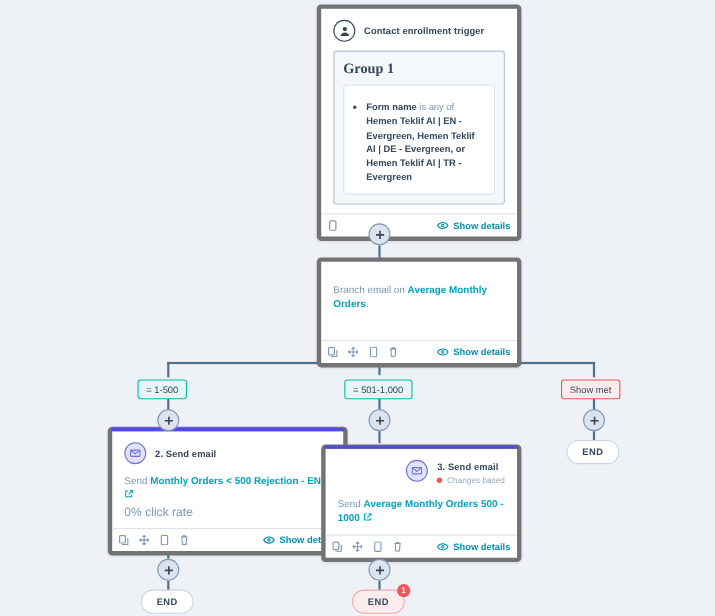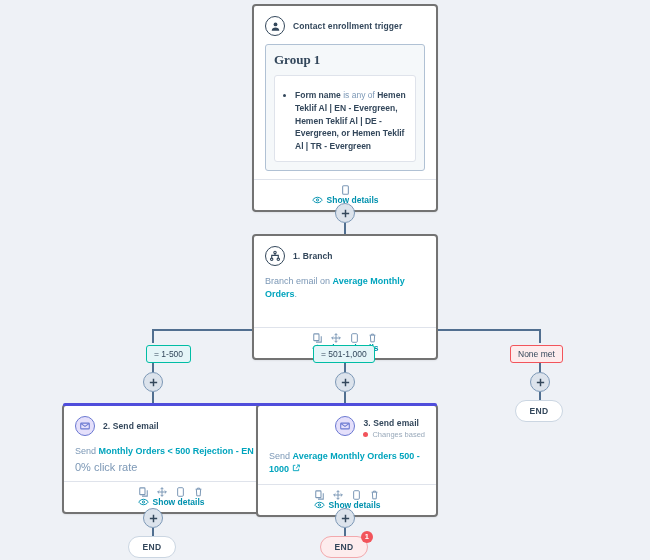--- a/index.html
+++ b/index.html
@@ -24,23 +24,24 @@
     position: absolute; width: 20px; height: 20px; border-radius: 50%;
     background: #dce3ec; border: 1.5px solid #7c98b6;
     display: flex; align-items: center; justify-content: center;
     color: #33475b; font-size: 13px; line-height: 1; cursor: pointer;
     z-index: 4;
   }
   .plus svg { display: block; }
 
   
   .card {
-    position: absolute; background: #ffffff; border: 2px solid #737373;
+    position: absolute; background: #ffffff; border: 4px solid #737373;
     border-radius: 4px; z-index: 3;
     box-shadow: 0 1px 2px rgba(0,0,0,.06);
+    margin-left: 36px;
   }
   .card .body { padding: 10px 11px 8px 11px; }
   .card-head { display: flex; align-items: center; gap: 8px; }
   .head-icon {
     width: 20px; height: 20px; border-radius: 50%;
     display: flex; align-items: center; justify-content: center;
     flex: 0 0 auto;
   }
   .head-icon.trigger { border: 1.5px solid #33475b; color: #33475b; }
   .head-icon.branch  { border: 1.5px solid #33475b; color: #33475b; }
@@ -67,21 +68,21 @@
     border-radius: 3px; padding: 7px 8px 8px 8px;
   }
   .filter-title { font-size: 8.5px; font-weight: bold; color: #33475b; }
   .filter ul { margin: 6px 0 0 0; padding-left: 12px; }
   .filter li { font-size: 8.5px; line-height: 1.5; color: #33475b; }
   .filter li::marker { color: #33475b; }
 
   
   .footer {
     border-top: 1px solid #dfe3eb; padding: 5px 6px;
-    display: flex; align-items: center; justify-content: space-between; flex-direction: column;
+    display: flex; align-items: center; justify-content: space-between;
   }
   .tools { display: flex; align-items: center; gap: 9px; }
   .tool { color: #7c98b6; display: flex; cursor: pointer; }
   .show-details {
     display: flex; align-items: center; gap: 4px;
     color: #0091ae; font-size: 8.5px; font-weight: bold; cursor: pointer;
   }
 
   
   .accent-top {
@@ -165,31 +166,20 @@
   <div class="vline" style="left:344px; top:192px; height:16px;"></div>
   <div class="plus" style="left:335px; top:203px;">
     <svg width="11" height="11" viewBox="0 0 12 12" stroke="currentColor" stroke-width="1.6">
         <path d="M6 2v8M2 6h8"></path>
       </svg>
   </div>
   <div class="vline" style="left:344px; top:223px; height:12px;"></div>
 
   <div class="card" style="left:252px; top:234px; width:186px;">
     <div class="body" style="padding-bottom:26px;">
-      <div class="card-head">
-        <span class="head-icon branch">
-          <svg width="12" height="12" viewBox="0 0 16 16" fill="none" stroke="currentColor" stroke-width="1.5">
-            <circle cx="8" cy="3.2" r="1.6"></circle>
-              <circle cx="3.6" cy="12.4" r="1.6"></circle>
-              <circle cx="12.4" cy="12.4" r="1.6"></circle>
-            <path d="M8 4.8v2.4M8 7.2H3.6v3.6M8 7.2h4.4v3.6"></path>
-          </svg>
-        </span>
-        <span class="head-title">1. Branch</span>
-      </div>
       <p class="lede"><span class="muted">Branch email on</span> <b class="teal-b">Average Monthly Orders</b><span class="muted">.</span></p>
     </div>
     <div class="footer">
       <div class="tools">
         <span class="tool">
           <svg width="9" height="10" viewBox="0 0 12 13" fill="none" stroke="currentColor" stroke-width="1.4">
               <rect x="1" y="1" width="7" height="9" rx="1"></rect>
               <path d="M4 12h7V4"></path>
             </svg>
         </span>
@@ -217,23 +207,23 @@
         <span>Show details</span>
       </span>
     </div>
   </div>
 
   <div class="vline" style="left:344px; top:329px; height:12px;"></div>
   <div class="hline" style="left:152px; top:329px; width:388px;"></div>
   <div class="vline" style="left:152px; top:329px; height:14px;"></div>
   <div class="vline" style="left:539px; top:329px; height:14px;"></div>
 
-  <div class="chip" style="left:146px; top:345px;">= 1-500</div>
+  <div class="chip" style="left:125px; top:345px;">= 1-500</div>
   <div class="chip" style="left:313px; top:345px;">= 501-1,000</div>
-  <div class="chip none" style="left:510px; top:345px;">None met</div>
+  <div class="chip none" style="left:510px; top:345px;">Show met</div>
 
   <div class="vline" style="left:152px; top:362px; height:11px;"></div>
   <div class="plus" style="left:143px; top:372px;">
     <svg width="11" height="11" viewBox="0 0 12 12" stroke="currentColor" stroke-width="1.6">
         <path d="M6 2v8M2 6h8"></path>
       </svg>
   </div>
   <div class="vline" style="left:152px; top:392px; height:11px;"></div>
 
   <div class="vline" style="left:344px; top:362px; height:11px;"></div>
@@ -249,21 +239,21 @@
     <svg width="11" height="11" viewBox="0 0 12 12" stroke="currentColor" stroke-width="1.6">
         <path d="M6 2v8M2 6h8"></path>
       </svg>
   </div>
   <div class="vline" style="left:539px; top:392px; height:9px;"></div>
 
   <div class="end" style="left:515px; top:400px;">
     <span>END</span>
   </div>
 
-  <div class="card" style="left:62px; top:404px; width:218px;">
+  <div class="card" style="left:62px; top:388px; width:218px;">
     <div class="accent-top"></div>
     <div class="body">
       <div class="card-head">
         <span class="head-icon email">
           <svg width="10" height="8" viewBox="0 0 14 10" fill="none" stroke="currentColor" stroke-width="1.5">
             <rect x="1" y="1" width="12" height="8" rx="1"></rect>
               <path d="M1.4 1.6L7 5.6l5.6-4"></path>
           </svg>
         </span>
         <span class="head-title">2. Send email</span>

